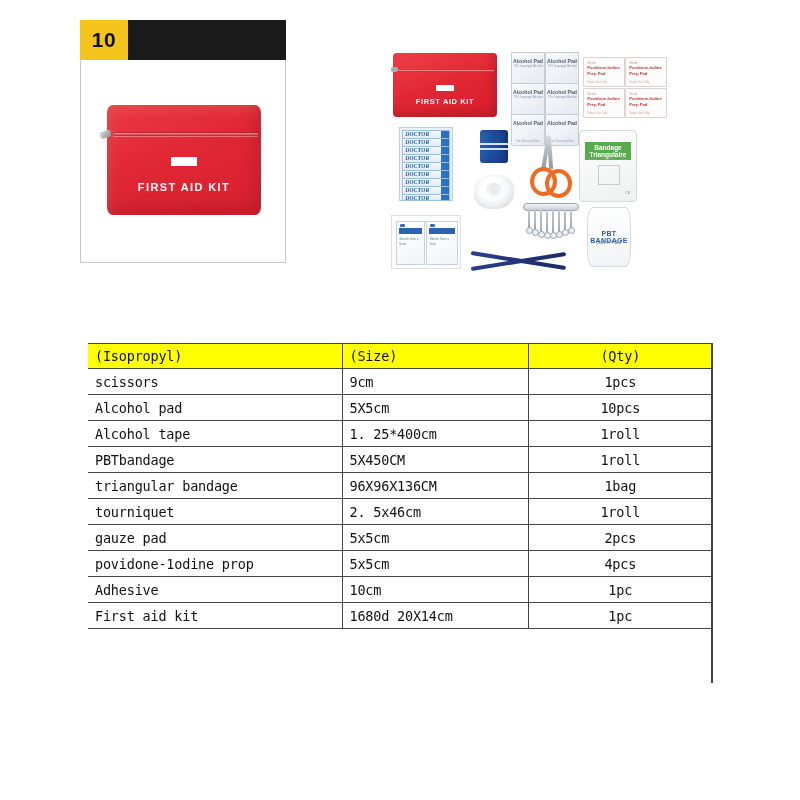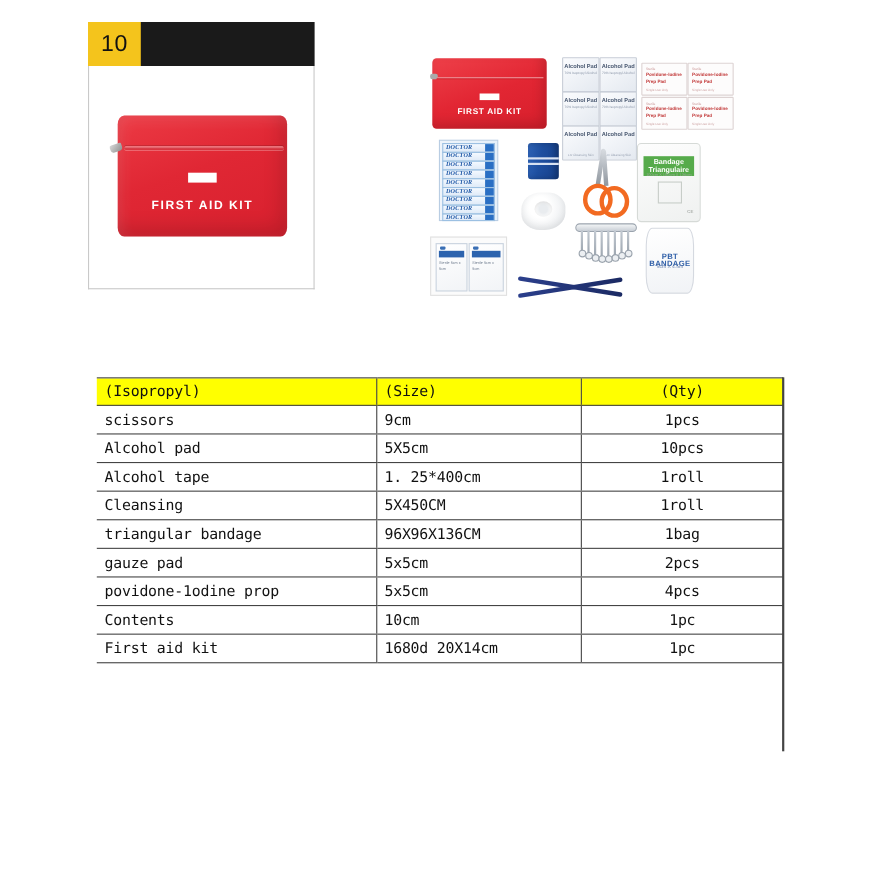--- a/index.html
+++ b/index.html
@@ -29,21 +29,21 @@
     height: 40px;
   }
   .card-badge {
     width: 48px;
     background: #f4c41c;
     color: #111111;
     display: flex;
     align-items: center;
     justify-content: center;
     font-size: 21px;
-    font-weight: 400;
+    font-weight: 700;
     letter-spacing: 0.5px;
     font-family: "Liberation Sans", sans-serif;
   }
   .card-title {
     flex: 1;
     display: flex;
     align-items: center;
     padding-left: 15px;
     color: #ffffff;
     font-size: 14.5px;
@@ -573,41 +573,46 @@
       <td>Alcohol pad</td>
       <td class="size">5X5cm</td>
       <td class="qty">10pcs</td>
     </tr>
     <tr>
       <td>Alcohol tape</td>
       <td class="size">1. 25*400cm</td>
       <td class="qty">1roll</td>
     </tr>
     <tr>
-      <td>Cleansing</td>
+      <td>PBTbandage</td>
       <td class="size">5X450CM</td>
       <td class="qty">1roll</td>
     </tr>
     <tr>
       <td>triangular bandage</td>
       <td class="size">96X96X136CM</td>
       <td class="qty">1bag</td>
     </tr>
     <tr>
+      <td>tourniquet</td>
+      <td class="size">2. 5x46cm</td>
+      <td class="qty">1roll</td>
+    </tr>
+    <tr>
       <td>gauze pad</td>
       <td class="size">5x5cm</td>
       <td class="qty">2pcs</td>
     </tr>
     <tr>
       <td>povidone-1odine prop</td>
       <td class="size">5x5cm</td>
       <td class="qty">4pcs</td>
     </tr>
     <tr>
-      <td>Contents</td>
+      <td>Adhesive</td>
       <td class="size">10cm</td>
       <td class="qty">1pc</td>
     </tr>
     <tr>
       <td>First aid kit</td>
       <td class="size">1680d  20X14cm</td>
       <td class="qty">1pc</td>
     </tr>
   </tbody>
 </table>

